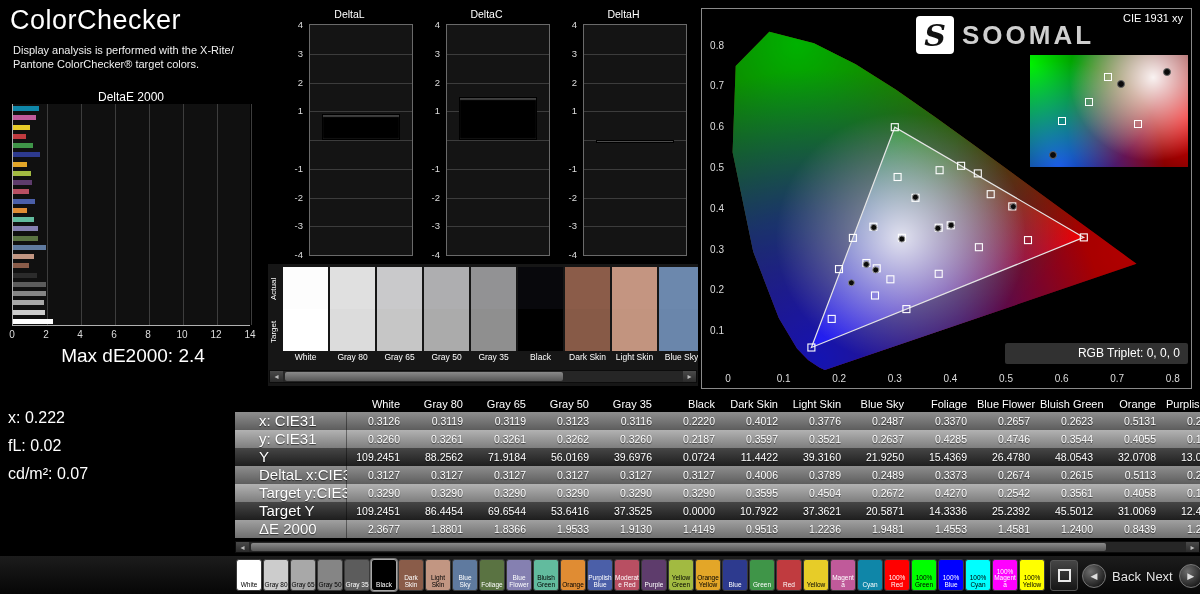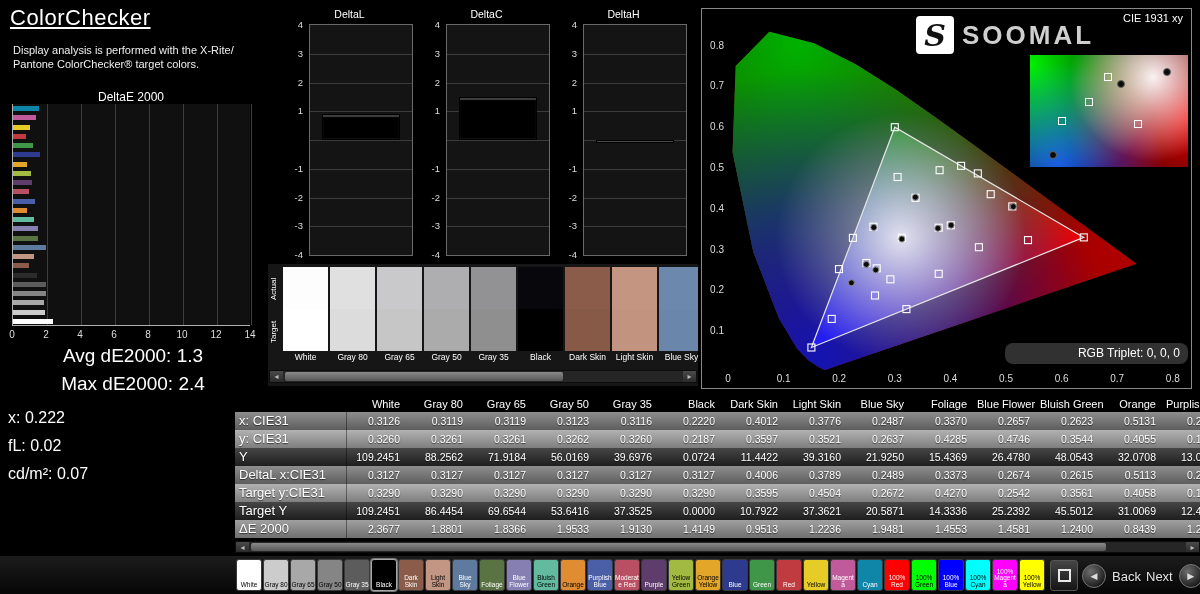--- a/index.html
+++ b/index.html
@@ -1,21 +1,21 @@
 <!DOCTYPE html>
 <html><head>
 <meta charset="utf-8">
 <style>
   html,body{margin:0;padding:0;}
   body{width:1200px;height:594px;background:#000;position:relative;overflow:hidden;
        font-family:"Liberation Sans",sans-serif;color:#fff;}
   .abs{position:absolute;}
 
   
-  #title{font-size:22px;letter-spacing:0.5px;color:#fff;text-decoration:underline;}
+  #title{font-size:27px;letter-spacing:0.5px;color:#fff;}
   .sub{font-size:11px;color:#efefef;line-height:14px;}
 
   
   .dtitle{font-size:12px;text-align:center;color:#fff;}
   #de-plot{background:#101010;border-left:1px solid #b0b0b0;border-bottom:1px solid #b0b0b0;box-sizing:border-box;}
   .vgrid{position:absolute;top:0;bottom:0;width:1px;background:#3d3d3d;}
   .de-bar{position:absolute;left:0;height:5px;}
   #de-xaxis .tick{position:absolute;top:0;font-size:10px;color:#ddd;width:20px;text-align:center;}
   .stats{text-align:center;font-size:19px;line-height:28px;color:#fff;}
 
@@ -64,26 +64,26 @@
   #cie-inset{position:absolute;left:328px;top:46px;width:158px;height:112px;background-color:#000;
     background-image:
       radial-gradient(circle at 78% 20%, rgba(255,255,255,0.95) 0%, rgba(255,255,255,0) 55%),
       radial-gradient(circle at 100% 55%, rgba(255,0,0,0.95) 0%, rgba(255,0,0,0) 72%),
       radial-gradient(circle at 0% 8%,   rgba(0,255,0,0.95) 0%, rgba(0,255,0,0) 70%),
       radial-gradient(circle at 18% 100%,rgba(30,60,255,0.9) 0%, rgba(30,60,255,0) 62%);
     background-blend-mode:screen;}
   .imk-sq{position:absolute;width:6px;height:6px;border:1px solid #fff;background:transparent;}
   .imk-dot{position:absolute;width:6px;height:6px;border-radius:50%;background:#0b0b0b;border:1px solid #666;}
   #rgb-triplet{position:absolute;left:303px;top:334px;width:183px;height:21px;background:#313131;
-    border-radius:8px;font-size:12px;line-height:21px;text-align:right;padding-right:8px;box-sizing:border-box;color:#fff;}
+    border-radius:2px;font-size:12px;line-height:21px;text-align:right;padding-right:8px;box-sizing:border-box;color:#fff;}
 
   
   #data-table{display:grid;grid-template-rows:15px repeat(7,18px);overflow:hidden;background:#000;}
   #data-table .th{font-size:11px;color:#fff;text-align:right;padding-right:10px;line-height:15px;white-space:nowrap;overflow:hidden;}
-  #data-table .rl{font-size:13px;color:#fff;padding-left:4px;line-height:18px;white-space:nowrap;
+  #data-table .rl{font-size:15px;color:#fff;padding-left:24px;line-height:18px;white-space:nowrap;
       border-right:1px solid rgba(0,0,0,0.4);text-shadow:0 1px 1px rgba(0,0,0,0.6);}
   #data-table .td{font-size:10.5px;color:#fff;text-align:right;padding-right:10px;line-height:18px;
       white-space:nowrap;overflow:hidden;text-shadow:0 1px 1px rgba(0,0,0,0.6);}
   .ra{background:linear-gradient(#8e8e8e,#5d5d5d);}
   .rb{background:linear-gradient(#b2b2b2,#7e7e7e);}
   .rd{background:linear-gradient(#464646,#1e1e1e);}
   .rc{background:linear-gradient(#a0a0a0,#6f6f6f);}
 
   
   #toolbar{left:0;top:556px;width:1200px;height:38px;background:linear-gradient(#1c1c1c,#060606);}
@@ -147,21 +147,20 @@
     <div class="tick" style="left: -10px;">0</div>
     <div class="tick" style="left: 24px;">2</div>
     <div class="tick" style="left: 58px;">4</div>
     <div class="tick" style="left: 92px;">6</div>
     <div class="tick" style="left: 126px;">8</div>
     <div class="tick" style="left: 160px;">10</div>
     <div class="tick" style="left: 194px;">12</div>
     <div class="tick" style="left: 228px;">14</div>
   </div>
 <div class="abs stats" style="left:0;top:342px;width:266px">
-  <div>Avg dE2000: 1.3</div>
   <div>Max dE2000: 2.4</div>
 </div>
 
 <div class="abs" style="left:8px;top:404px">
   <div class="cr-line">x: 0.222</div>
   <div class="cr-line">fL: 0.02</div>
   <div class="cr-line">cd/m²: 0.07</div>
 </div>
 
 <div class="abs dchart" style="left:283px;top:8px">

